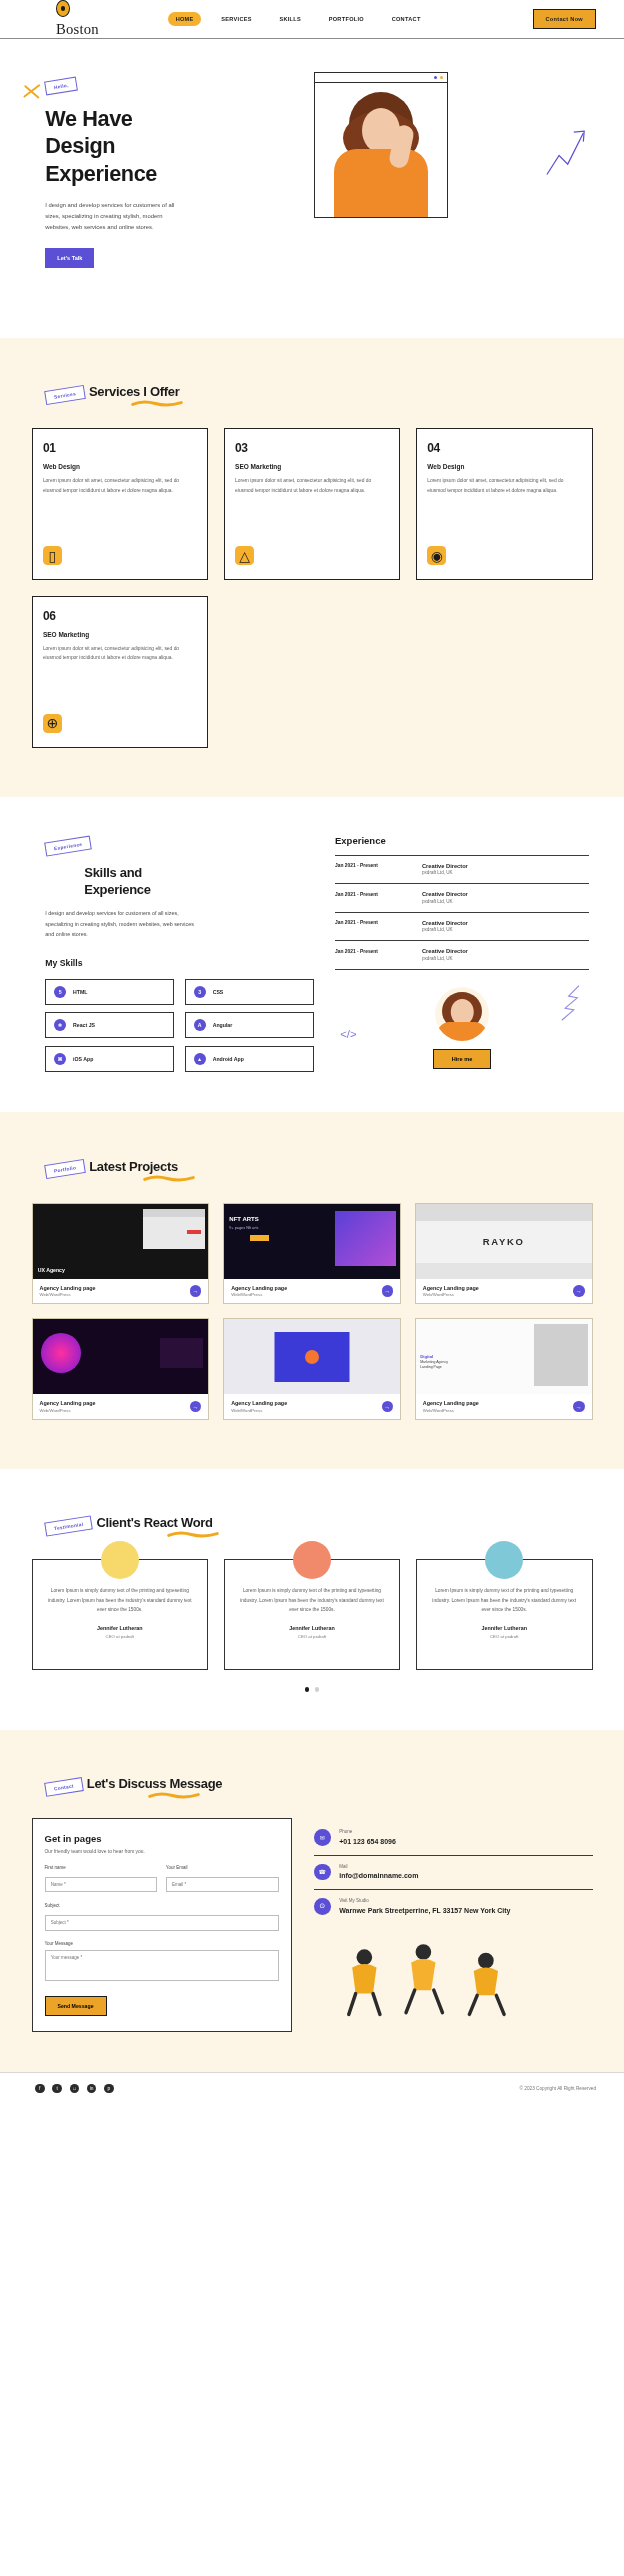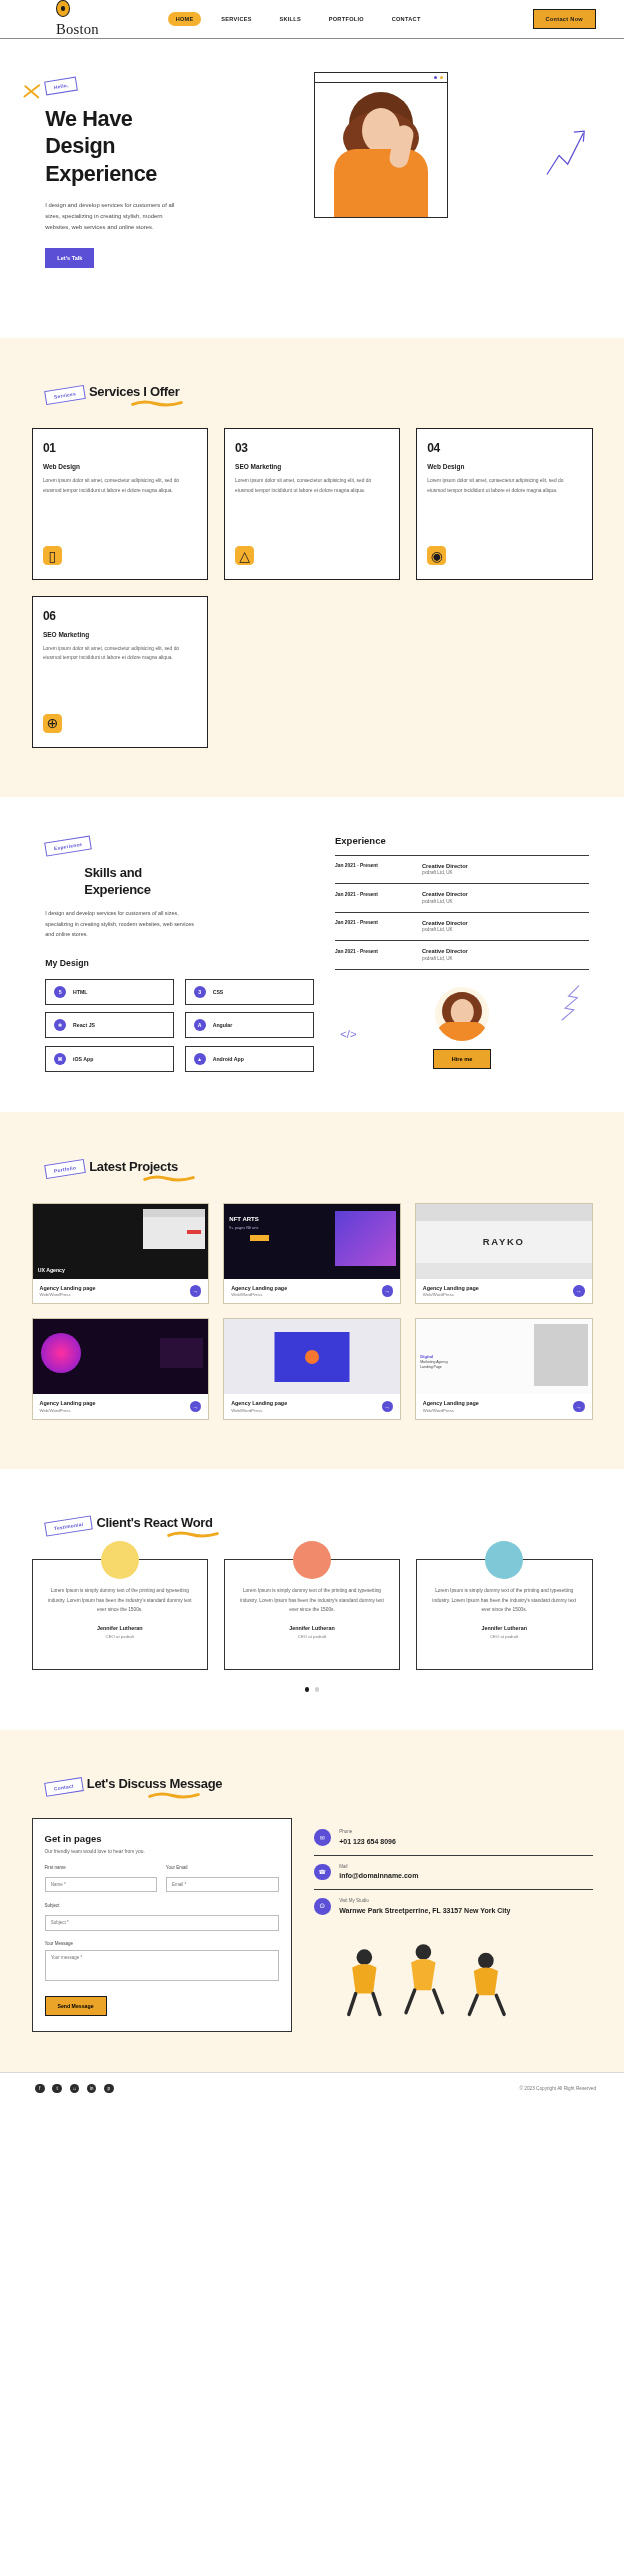--- a/index.html
+++ b/index.html
@@ -312,21 +312,21 @@
   </section>
 
   <section class="skills">
     <div class="skills-left">
       <span class="tag">Experience</span>
       <div class="sec-title">
         <span>Skills and</span><br>
         <span>Experience</span>
       </div>
       <p class="skills-desc">I design and develop services for customers of all sizes, specializing in creating stylish, modern websites, web services and online stores.</p>
-      <div class="myskills-title">My Design</div>
+      <div class="myskills-title">My Skills</div>
       <div class="skill-grid">
         <div class="skill">
           <span class="skill-badge">5</span>
           <span class="skill-label">HTML</span>
         </div>
         <div class="skill">
           <span class="skill-badge">3</span>
           <span class="skill-label">CSS</span>
         </div>
         <div class="skill">

